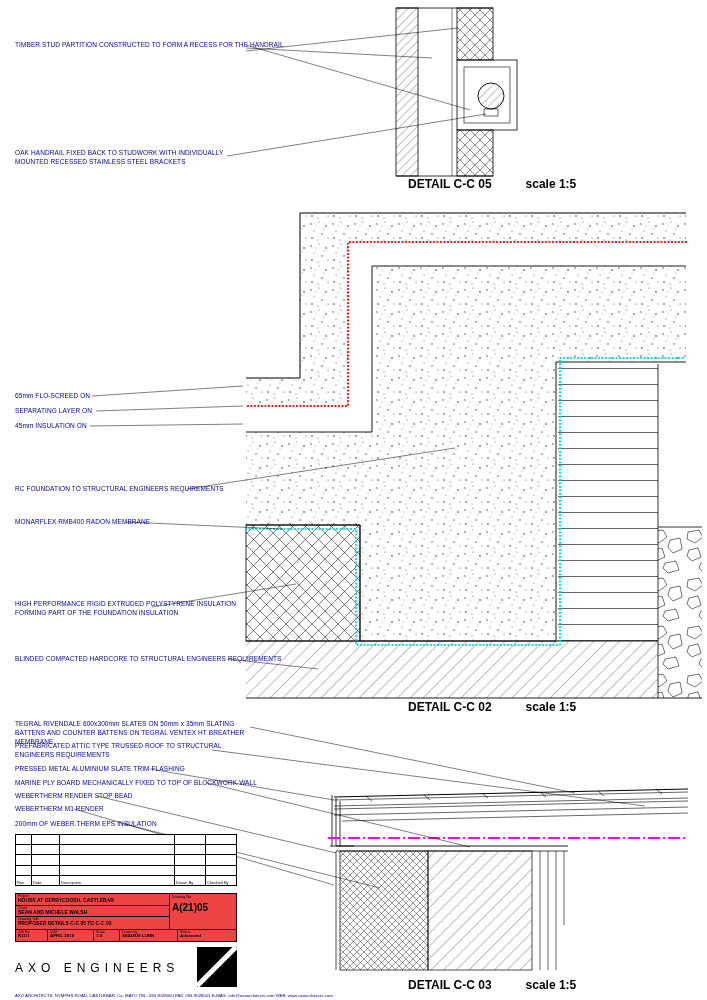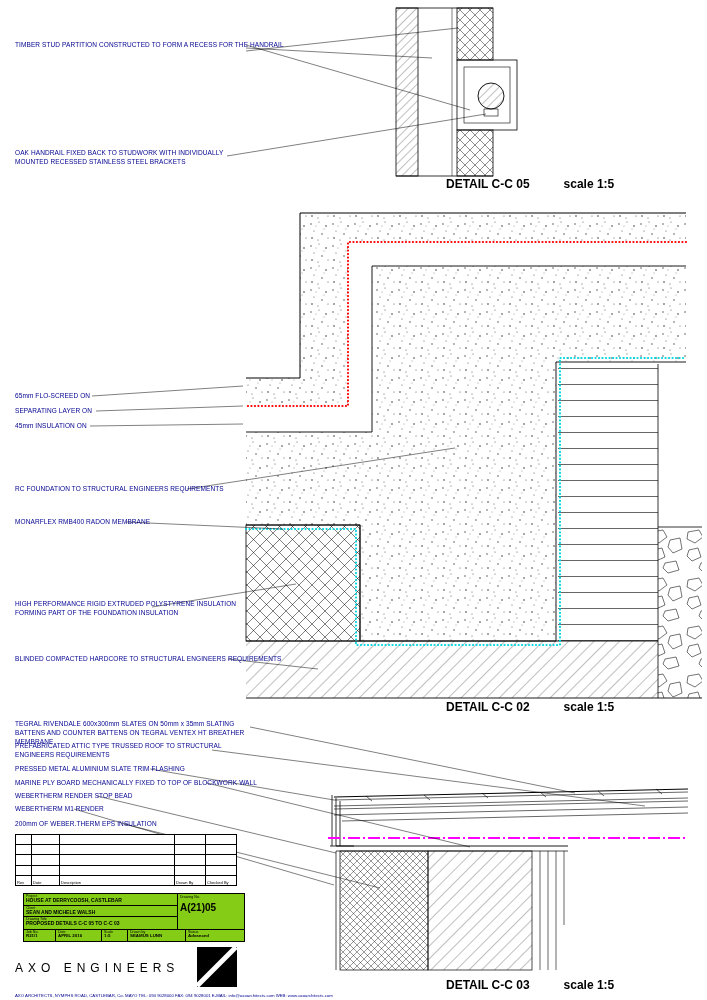--- a/index.html
+++ b/index.html
@@ -1,29 +1,29 @@
 <!DOCTYPE html>
 <html><head>
 <meta charset="utf-8">
 <style>
   * { margin:0; padding:0; box-sizing:border-box; }
   html,body { width:707px; height:1000px; }
   body { position:relative; background:#fff; font-family:"Liberation Sans", sans-serif; overflow:hidden; }
   svg.canvas { position:absolute; left:0; top:0; }
   .ann { position:absolute; color:#00008f; font-size:6.5px; line-height:1.35; letter-spacing:.1px; }
   .nowrap { white-space:nowrap; }
-  .dtitle { position:absolute; font-weight:bold; font-size:12px; color:#000; white-space:nowrap;margin-left:38px; }
+  .dtitle { position:absolute; font-weight:bold; font-size:12px; color:#000; white-space:nowrap; }
   .dtitle .sc { margin-left:34px; }
   
   .revtable { position:absolute; left:15px; top:834px; width:222px; height:52px; border:1px solid #000; display:flex; flex-direction:column; background:#fff; }
   .revrow { flex:1; display:flex; border-top:1px solid #000; align-items:flex-end; }
   .revrow:first-child { border-top:none; }
   .rc { border-right:1px solid #000; font-size:4px; color:#000; padding:0 1px; height:100%; display:flex; align-items:flex-end; overflow:hidden; }
   .c1{width:16px}.c2{width:28px}.c3{flex:1}.c4{width:31px}.c5{width:30px;border-right:none}
-  .infobox { position:absolute; left:23px; top:893px; width:222px; height:49px; border:1px solid #000; background:#84cc16; }
+  .infobox { position:absolute; left:15px; top:893px; width:222px; height:49px; border:1px solid #000; background:#ef4444; }
   .ib-left { position:absolute; left:0; top:0; width:154px; height:35px; border-right:1px solid #000; }
   .ib-row { border-bottom:1px solid #000; padding:0 2px; overflow:hidden; }
   .ib-row:last-child { border-bottom:none; }
   .lbl { display:block; font-size:3.6px; color:#000; line-height:1.2; }
   .val { display:block; font-size:5px; font-weight:bold; color:#000; line-height:1.1; white-space:nowrap; }
   .ib-dno { position:absolute; left:154px; top:0; width:66px; height:35px; padding:1px 2px; }
   .dno { display:block; font-size:10px; font-weight:bold; margin-top:3px; color:#000; }
   .ib-bottom { position:absolute; left:0; top:35px; width:220px; height:12px; border-top:1px solid #000; display:flex; }
   .bcell { border-right:1px solid #000; padding:0 2px; overflow:hidden; }
   .bcell:last-child { border-right:none; }

